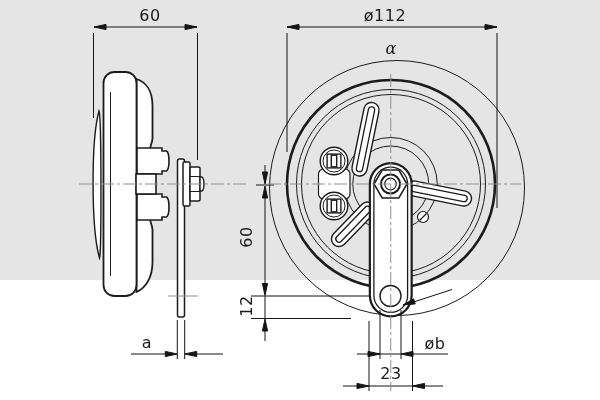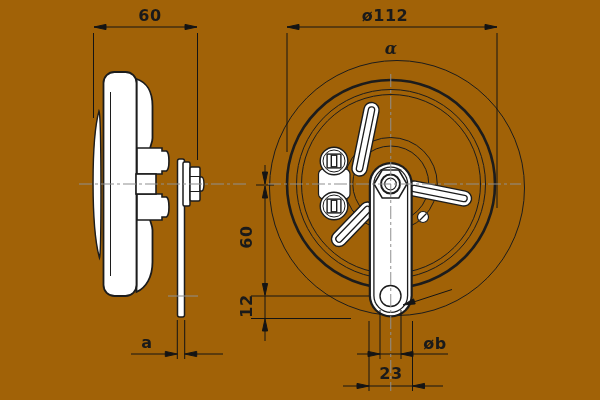--- a/index.html
+++ b/index.html
@@ -1,20 +1,20 @@
 <!DOCTYPE html>
 <html><head>
 <meta charset="utf-8">
 <style>
   html,body{margin:0;padding:0;}
   body{
     width:600px;height:400px;background:#ffffff;overflow:hidden;
     font-family:"DejaVu Sans","Liberation Sans",sans-serif;
   }
-  .stage{position:relative;width:600px;height:400px;background:#a16207;font-weight:bold;}
+  .stage{position:relative;width:600px;height:280px;background:#e5e5e5;}
   svg{position:absolute;left:0;top:0;}
   text{fill:#1a1a1a;}
   .dimtxt{font-size:16px;letter-spacing:0.5px;}
   .alphatxt{font-family:"DejaVu Serif","Liberation Serif",serif;font-style:italic;font-size:16px;}
 </style>
 </head>
 <body>
 
 <div class="stage">
 <svg width="600" height="400" viewBox="0 0 600 400">

